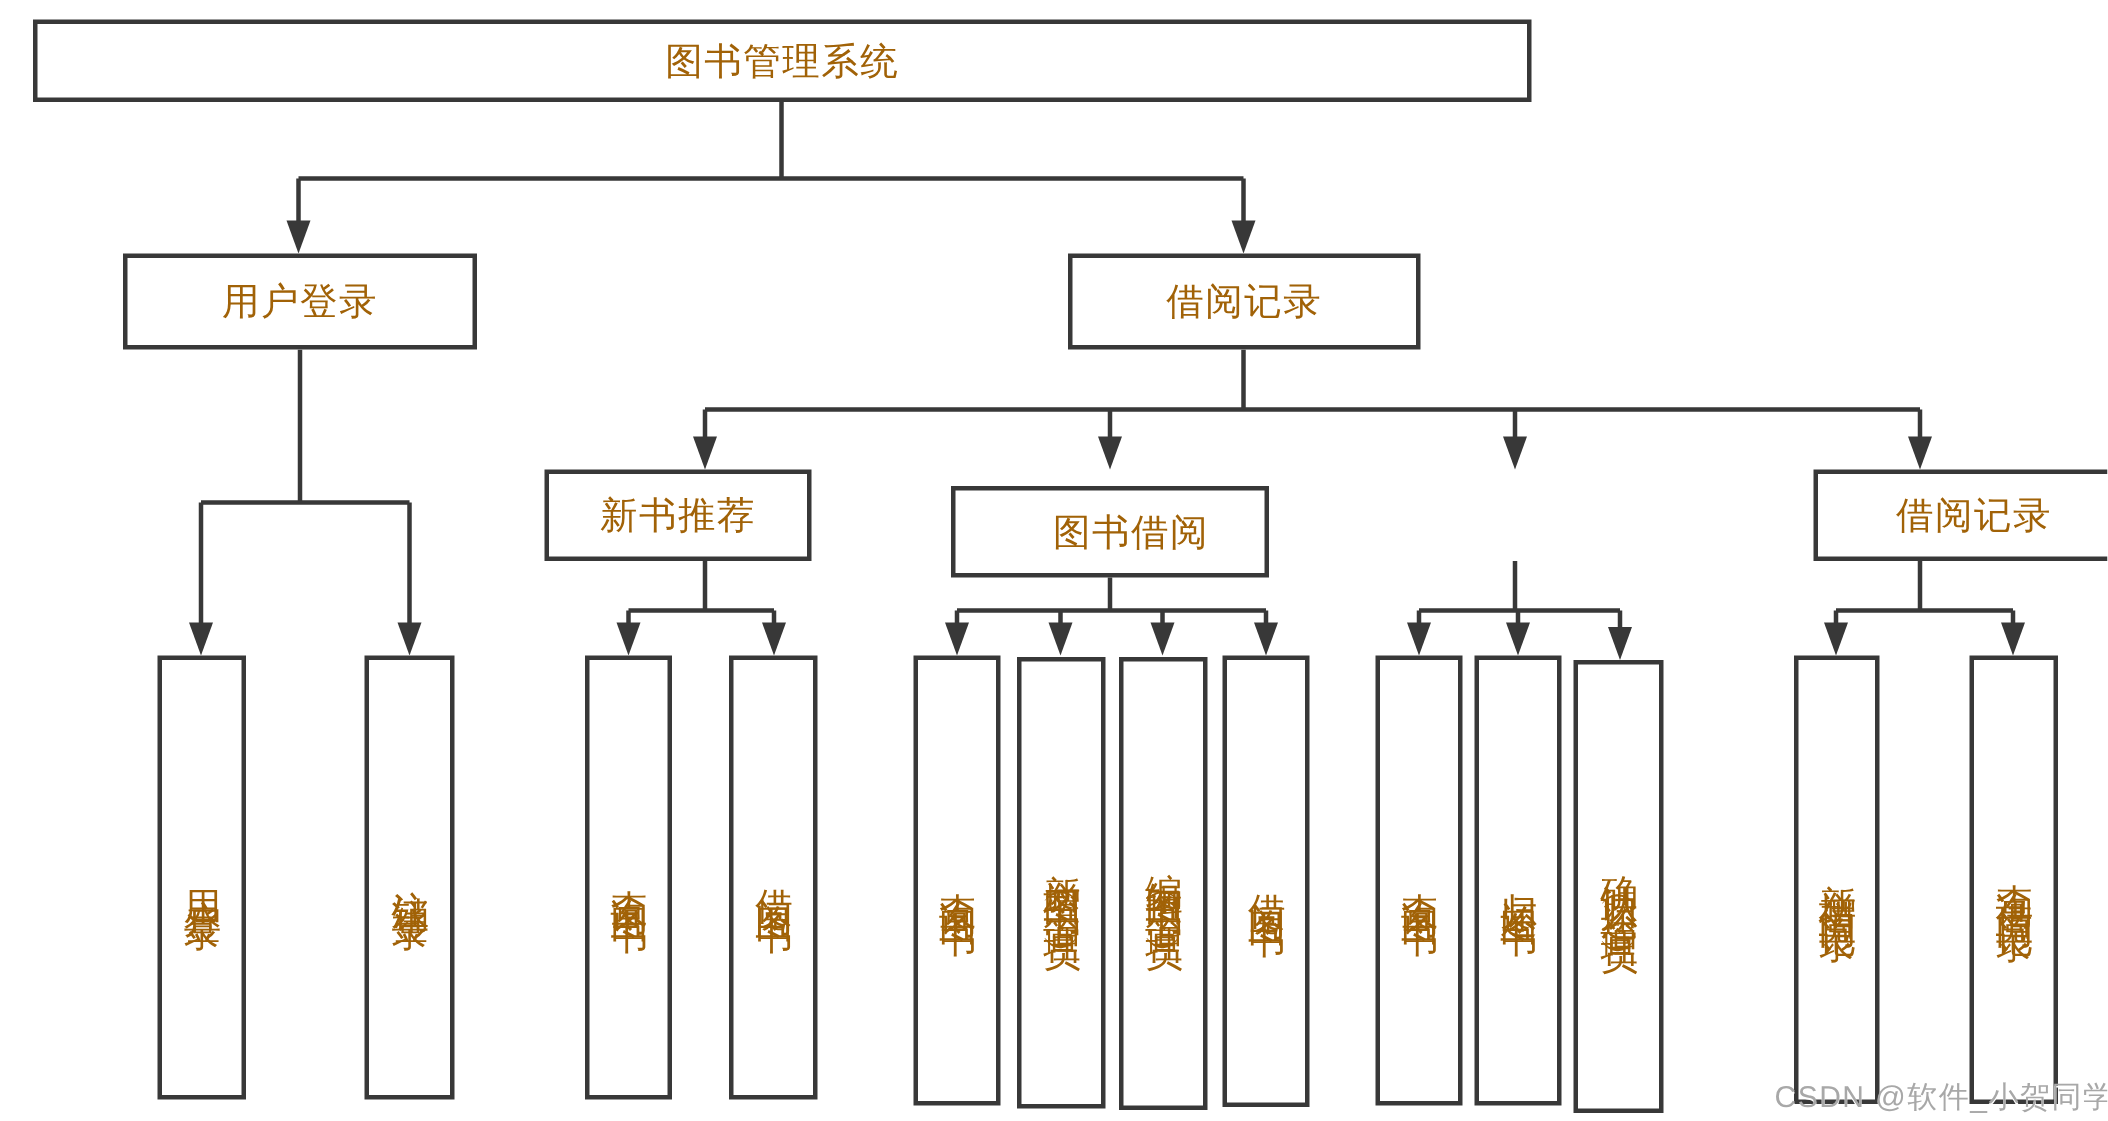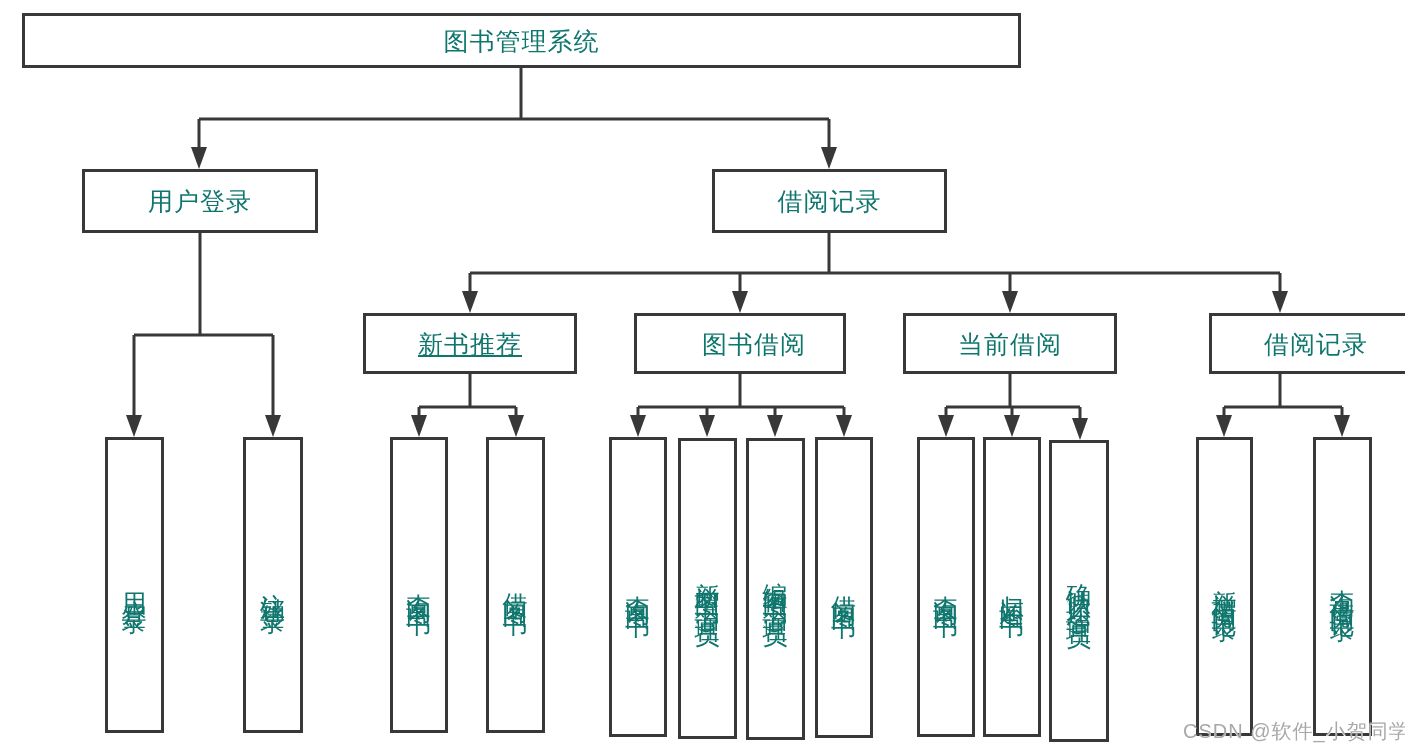--- a/index.html
+++ b/index.html
@@ -13,38 +13,38 @@
   .connectors{position:absolute;left:0;top:0;}
   .node{
     position:absolute;
     box-sizing:border-box;
     border:3px solid #383838;
     background:#ffffff;
     display:flex;
     align-items:center;
     justify-content:center;
     font-size:25px;
-    color:#0f766e;
+    color:#a16207;
     letter-spacing:1px;
     line-height:1.2;
     text-align:center;
   }
   .v{
     writing-mode:vertical-rl;
     letter-spacing:6px;
     padding:4px 0;
   }
   
   .n-root{left:22px;top:13px;width:999px;height:55px;}
   
   .n-user-login{left:82px;top:169px;width:236px;height:64px;}
   .n-book-mgmt{left:712px;top:169px;width:235px;height:64px;}
   
-  .n-newbook{left:363px;top:313px;width:214px;height:61px;text-decoration:underline;}
-  .n-borrow{left:634px;top:313px;width:212px;height:61px;padding-left:28px;}
+  .n-newbook{left:363px;top:313px;width:178px;height:61px;}
+  .n-borrow{left:634px;top:324px;width:212px;height:61px;padding-left:28px;}
   .n-current{left:903px;top:313px;width:214px;height:61px;}
   .n-records{left:1173px;top:313px;width:214px;height:61px;margin-left:36px;}
   
   .n-u1{left:105px;top:437px;width:59px;height:296px;}
   .n-u2{left:243px;top:437px;width:60px;height:296px;}
   .n-n1{left:390px;top:437px;width:58px;height:296px;}
   .n-n2{left:486px;top:437px;width:59px;height:296px;}
   .n-b1{left:609px;top:437px;width:58px;height:300px;}
   .n-b2{left:678px;top:438px;width:59px;height:301px;}
   .n-b3{left:746px;top:438px;width:59px;height:302px;}
@@ -109,21 +109,20 @@
     </g>
   </svg>
 
   <div class="node n-root">图书管理系统</div>
 
   <div class="node n-user-login">用户登录</div>
   <div class="node n-book-mgmt">借阅记录</div>
 
   <div class="node n-newbook">新书推荐</div>
   <div class="node n-borrow">图书借阅</div>
-  <div class="node n-current">当前借阅</div>
   <div class="node n-records">借阅记录</div>
 
   <div class="node v n-u1">用户登录</div>
   <div class="node v n-u2">注销登录</div>
 
   <div class="node v n-n1">查询图书</div>
   <div class="node v n-n2">借阅图书</div>
 
   <div class="node v n-b1">查询图书</div>
   <div class="node v n-b2">新增图书（管理员）</div>

